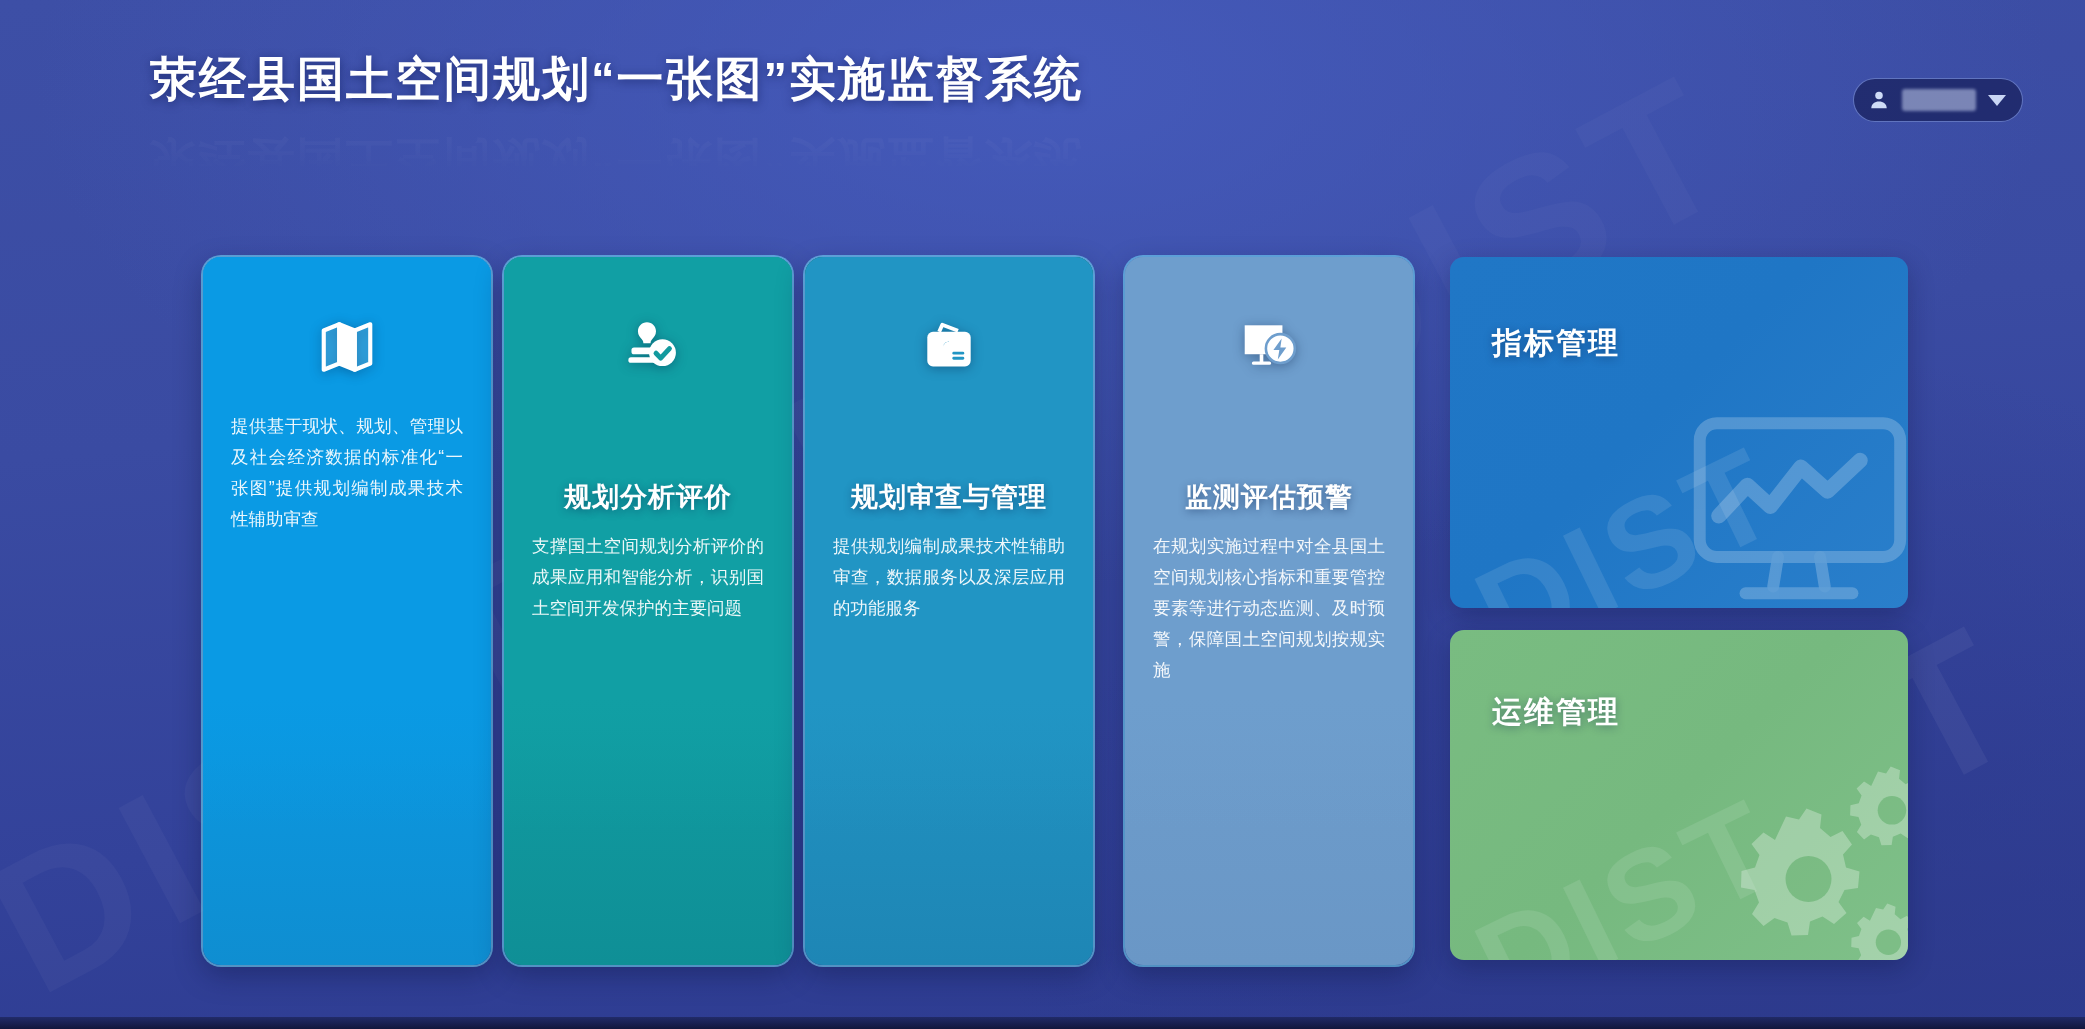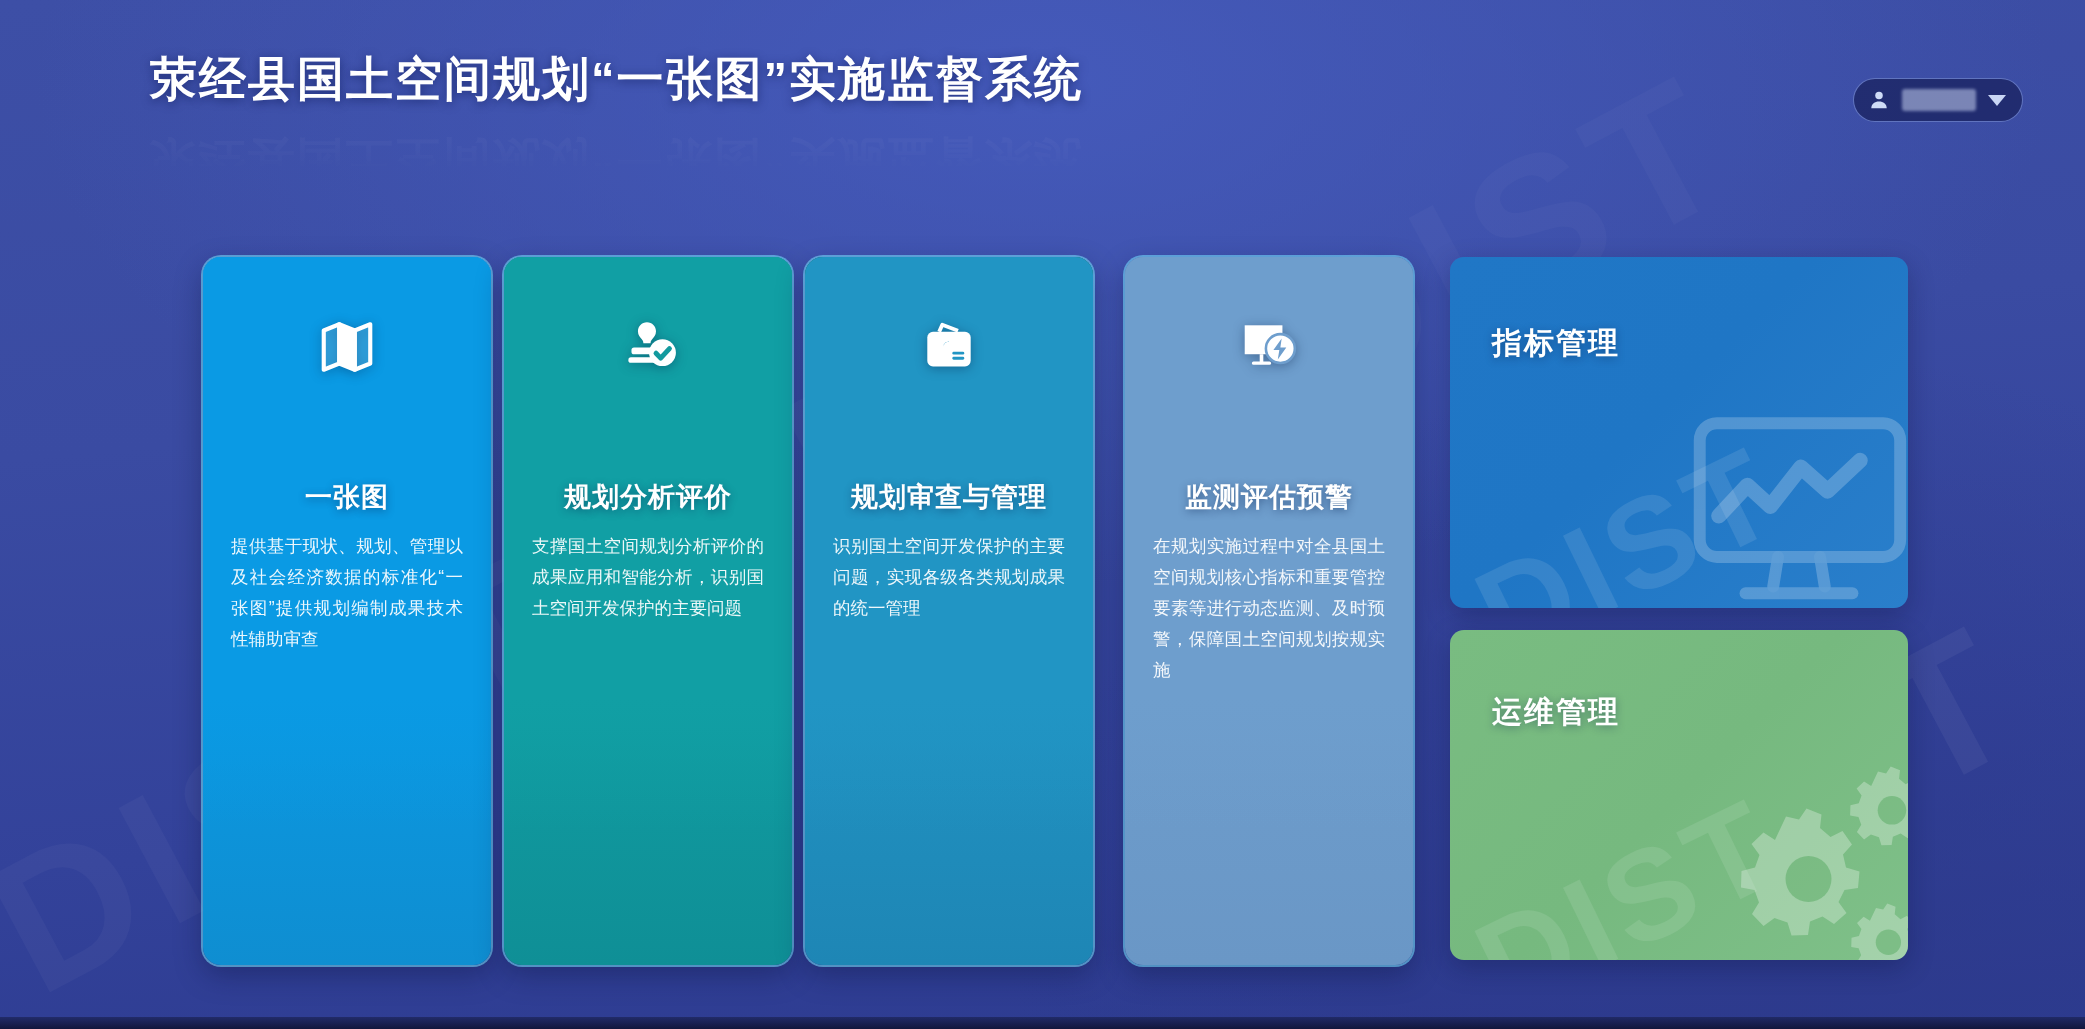--- a/index.html
+++ b/index.html
@@ -188,21 +188,20 @@
     </div>
     <div class="tint" style="background:linear-gradient(180deg,rgba(10,154,228,1) 0%,rgba(10,154,228,1) 62%,rgba(10,154,228,.35) 72%,rgba(10,154,228,0) 80%);"></div>
     <div class="inner">
       <div class="cicon">
         <svg viewBox="0 0 24 24" fill="none" stroke="#fff" stroke-width="1.6" stroke-linejoin="round">
           <path d="M3 5.6 9 3.2v15.2L3 20.8z" fill="rgba(255,255,255,.15)"></path>
           <path d="M9 3.2 15 5.6v15.2L9 18.4z" fill="#fff"></path>
           <path d="M15 5.6 21 3.2v15.2L15 20.8z" fill="rgba(255,255,255,.15)"></path>
         </svg>
       </div>
-      <div class="ctitle">一张图</div>
       <div class="cdesc">提供基于现状、规划、管理以及社会经济数据的标准化“一张图”提供规划编制成果技术性辅助审查</div>
     </div>
   </div>
 
   <div class="card c2">
     <div class="photo scene p2">
       <div class="sky"></div>
       <div class="pagoda">
         <i style="bottom:0;  width:64px;height:12px;"></i>
         <i style="bottom:14px;width:56px;height:12px;"></i>
@@ -253,21 +252,21 @@
           <rect x="3.6" y="6.1" width="16.8" height="13.4" rx="2.2" fill="#fff" stroke="none"></rect>
           <g fill="#2195c4">
             <path d="M10.3 9.1l.9.2.5-.8 1 .4-.1.9.7.6.8-.4.6.9-.6.7.2.9-.9.3-.2.9-1.1-.1-.5.8-.9-.5.1-.9-.7-.6-.8.4-.6-.9.6-.7-.2-.9.9-.3z"></path>
             <circle cx="12" cy="12.1" r="1.5" fill="#fff"></circle>
           </g>
           <rect x="13.3" y="13.8" width="4.6" height="1.1" rx=".5" fill="#2195c4" stroke="none"></rect>
           <rect x="13.3" y="15.8" width="4.6" height="1.1" rx=".5" fill="#2195c4" stroke="none"></rect>
         </svg>
       </div>
       <div class="ctitle">规划审查与管理</div>
-      <div class="cdesc">识别国土空间开发保护的主要问题，实现各级各类规划成果的统一管理</div>
+      <div class="cdesc">提供规划编制成果技术性辅助审查，数据服务以及深层应用的功能服务</div>
     </div>
   </div>
 
   <div class="card c4">
     <div class="photo scene p4">
       <div class="sky"></div>
         <div class="snow"></div>
         <div class="glow"></div>
         <div class="dark"></div>
     </div>

